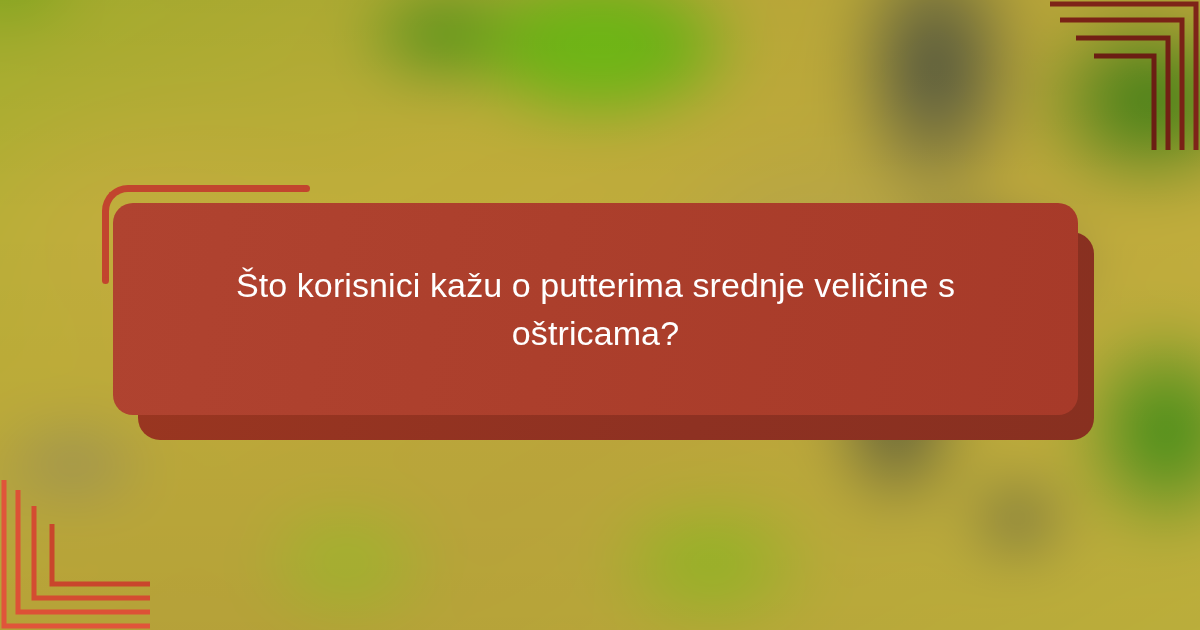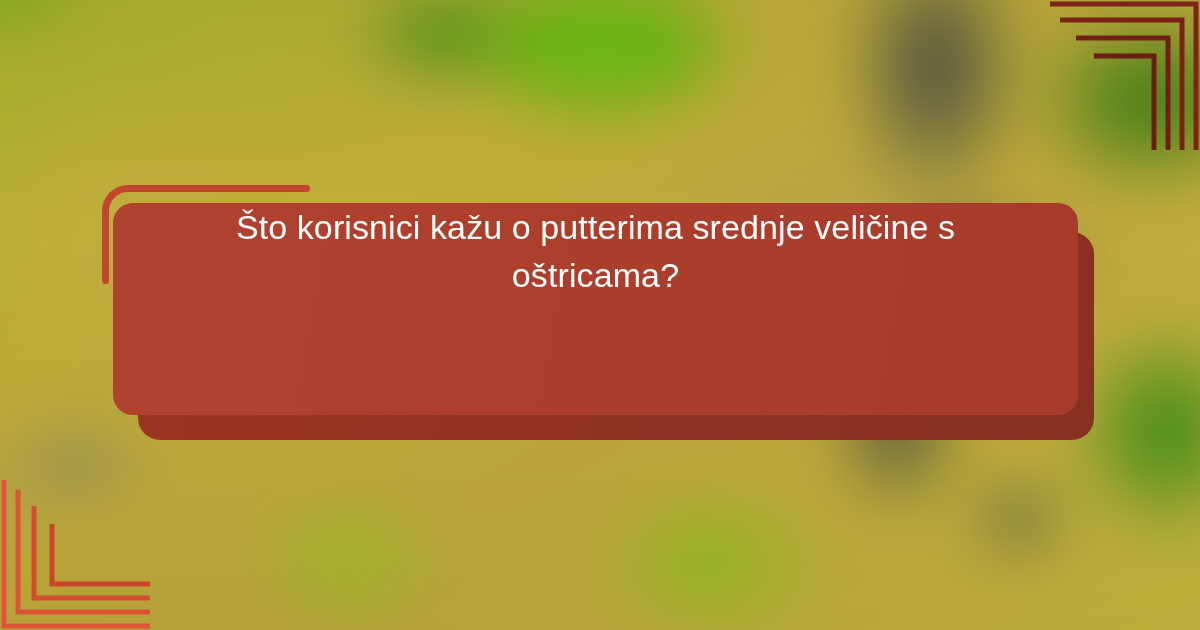--- a/index.html
+++ b/index.html
@@ -104,20 +104,21 @@
   }
   .card-front {
     position: absolute;
     left: 113px;
     top: 203px;
     width: 965px;
     height: 212px;
     background: linear-gradient(100deg, #b04330 0%, #ac3f2c 45%, #a73a29 100%);
     border-radius: 20px;
     display: flex;
+    align-items: center;
     justify-content: center;
   }
   .headline {
     margin: 0;
     padding: 0 62px;
     color: #ffffff;
     font-size: 34px;
     font-weight: 400;
     line-height: 1.42;
     text-align: center;

